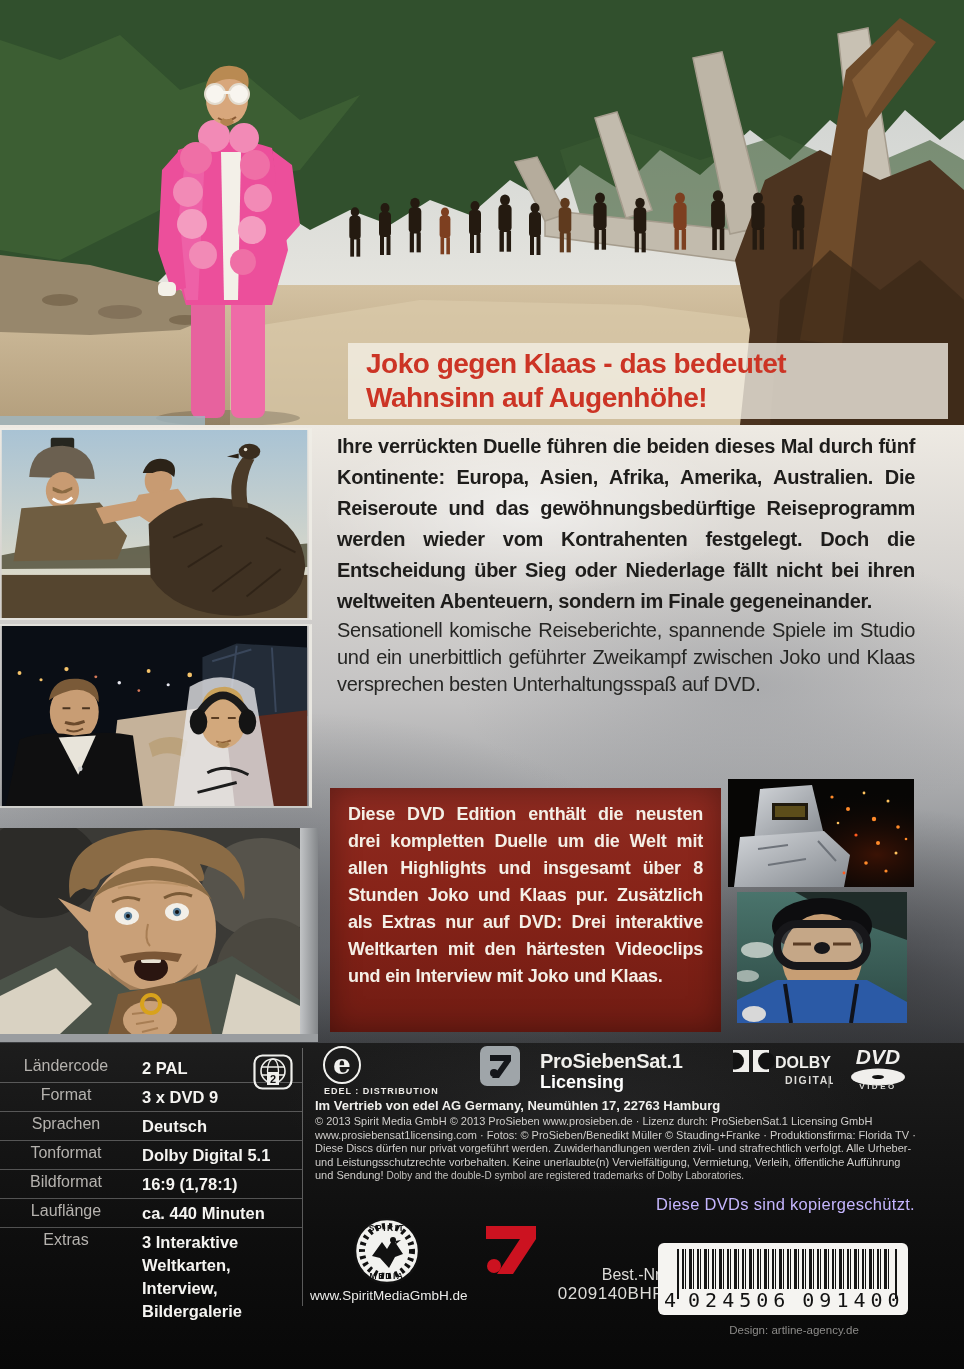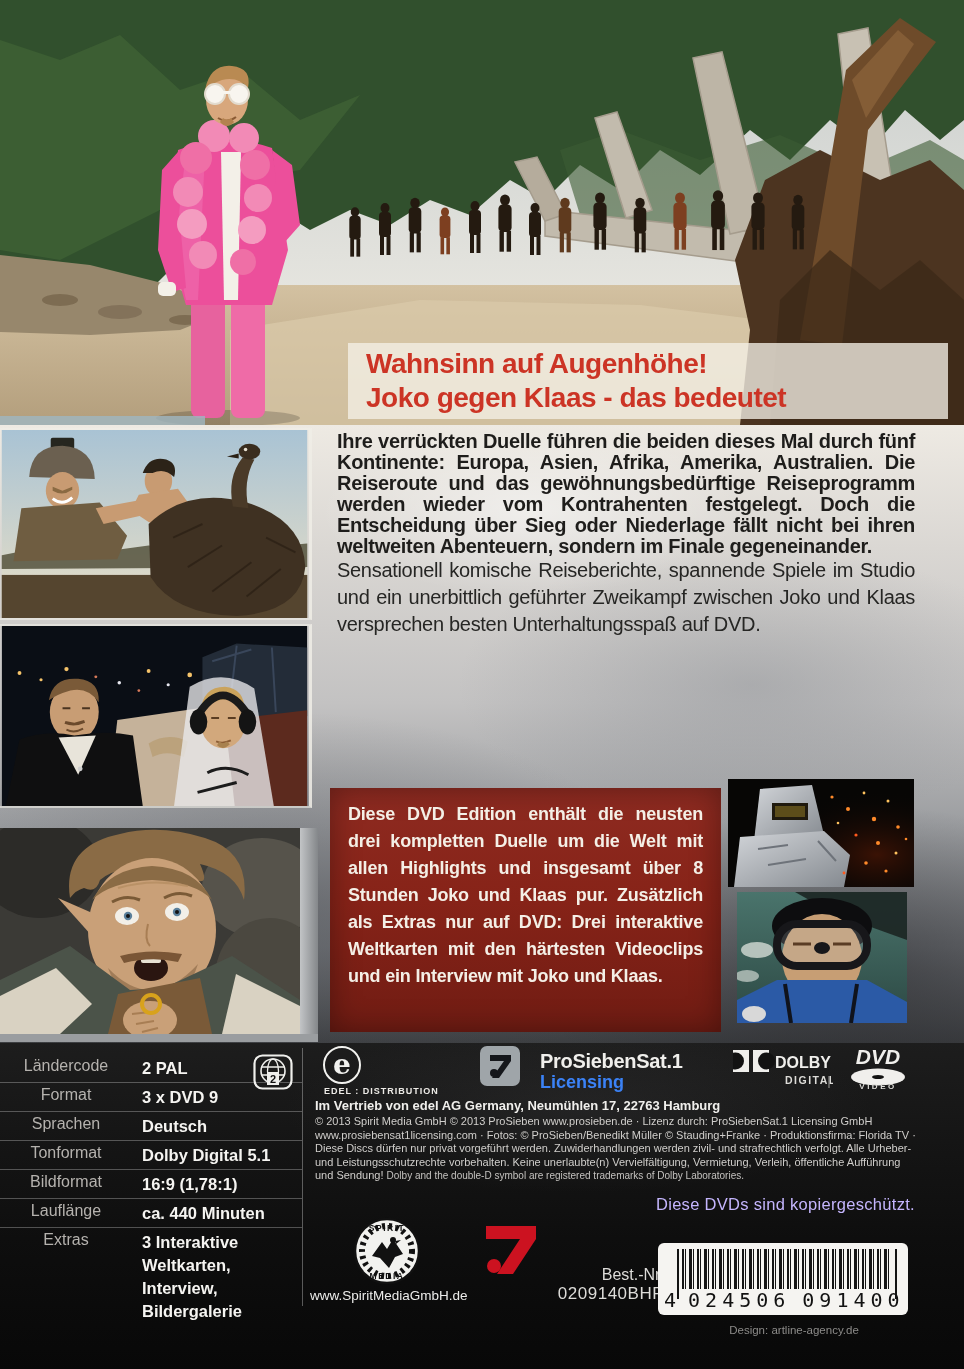--- a/index.html
+++ b/index.html
@@ -22,21 +22,21 @@
       radial-gradient(ellipse 420px 200px at 78% 42%, rgba(130,134,140,.4), transparent 70%),
       radial-gradient(ellipse 500px 260px at 30% 78%, rgba(80,82,88,.45), transparent 75%),
       radial-gradient(ellipse 420px 220px at 88% 88%, rgba(36,36,40,.55), transparent 75%),
       linear-gradient(180deg,#eeeae3 0%,#dad7d3 20%,#c3c2c2 45%,#9b9da0 65%,#6e7175 85%,#3c3e41 100%);}
 
   .photo{position:absolute;display:block;}
   .lightframe{border-right:3px solid rgba(240,238,231,.85);border-top:2px solid rgba(240,238,231,.6);
     border-bottom:2px solid rgba(240,238,231,.6);}
 
   #desc-block{left:337px;top:431px;width:578px;color:#1e1d1b;text-align:justify;}
-  #desc-block .p1{font-size:20px;font-weight:bold;line-height:21px;letter-spacing:-0.3px;margin:0 0 0 0;}
+  #desc-block .p1{font-size:20px;font-weight:bold;line-height:31px;letter-spacing:-0.3px;margin:0 0 0 0;}
   #desc-block .p2{font-size:20px;font-weight:normal;line-height:27px;letter-spacing:-0.3px;margin:0;color:#262624;}
 
   #edition-box{left:330px;top:788px;width:391px;height:244px;
     background:linear-gradient(180deg,#8e2b21 0%,#872318 45%,#701c13 100%);
     box-shadow:inset 0 0 30px rgba(0,0,0,.35);
     padding:13px 18px 4px 18px;color:#f4efe6;font-size:18px;font-weight:bold;
     line-height:27px;letter-spacing:-0.2px;text-align:justify;}
 
   
   #bottom{left:0;top:1043px;width:964px;height:326px;
@@ -74,21 +74,21 @@
   #barcode .bars::before{left:-5px;}
   #barcode .bars::after{right:-5px;}
   #barcode .bc-digits{position:absolute;left:6px;bottom:3px;display:flex;gap:12px;
     font-family:"DejaVu Sans Mono",monospace;font-size:20px;color:#121212;}
   #barcode .bc-digits .grp{letter-spacing:5px;}
   #design-credit{left:680px;top:1324px;width:228px;text-align:center;color:#8c8b89;font-size:11.5px;}
 
   
   #p7s1-text{left:540px;top:1050px;width:200px;}
   #p7s1-text .l1{color:#f0efec;font-size:20px;font-weight:bold;letter-spacing:-0.3px;line-height:22px;}
-  #p7s1-text .l2{color:#3b82f6;font-size:18px;font-weight:bold;line-height:20px;}
+  #p7s1-text .l2{color:#ffffff;font-size:18px;font-weight:bold;line-height:20px;}
 </style>
 </head>
 <body>
 
 <div id="cover">
 
   <svg id="top-scene" class="abs" viewBox="0 0 964 425" width="964" height="425" aria-label="Man in pink suit with pink feather boa and pink sunglasses standing in a dry riverbed, tribal villagers lined up along a huge fallen tree">
     <defs>
       <linearGradient id="sky" x1="0" y1="0" x2="0" y2="1">
         <stop offset="0" stop-color="#c7cccb"></stop>
@@ -177,22 +177,22 @@
       <circle cx="215" cy="94" r="10" fill="#f8f5ef" stroke="#e2dbce" stroke-width="2"></circle>
       <circle cx="239" cy="94" r="10" fill="#f8f5ef" stroke="#e2dbce" stroke-width="2"></circle>
       <rect x="223" y="91" width="8" height="3" fill="#f8f5ef"></rect>
       <path d="M218,118 Q227,124 236,117" stroke="#8a5a34" stroke-width="2" fill="none"></path>
       <path fill="#b3824f" d="M220,122 Q227,130 234,122 L231,118 Q227,121 223,118 Z"></path>
     </g>
     <rect x="0" y="416" width="205" height="9" fill="#9fb6c2" opacity=".8"></rect>
   </svg>
 
   <div id="headline-band" class="abs">
+    <div class="hl">Joko gegen Klaas - das bedeutet</div>
     <div class="hl">Wahnsinn auf Augenhöhe!</div>
-    <div class="hl">Joko gegen Klaas - das bedeutet</div>
   </div>
 
   <div id="middle" class="abs"></div>
 
   <svg class="photo lightframe" style="left:0;top:428px" width="312" height="192" viewBox="0 0 312 192" aria-label="Two men wrestling with an emu at dusk">
     <defs>
         <linearGradient id="dusk" x1="0" y1="0" x2="0" y2="1">
       <stop offset="0" stop-color="#a9c3d4"></stop>
           <stop offset="1" stop-color="#e9dfc6"></stop>
         </linearGradient>

